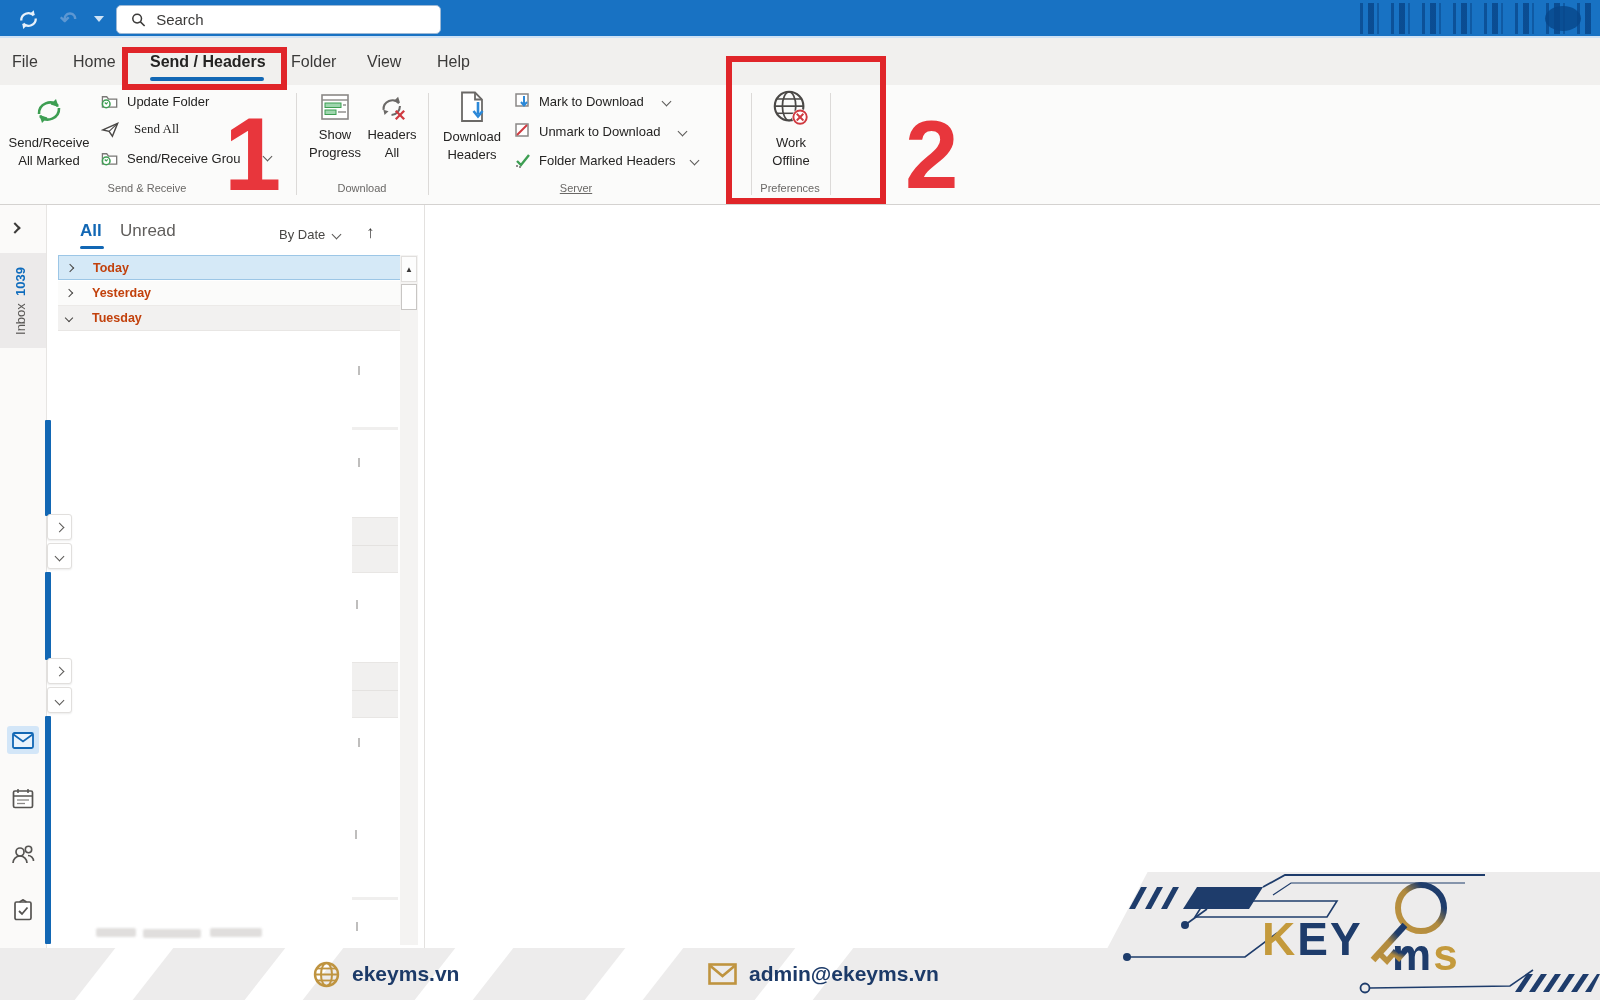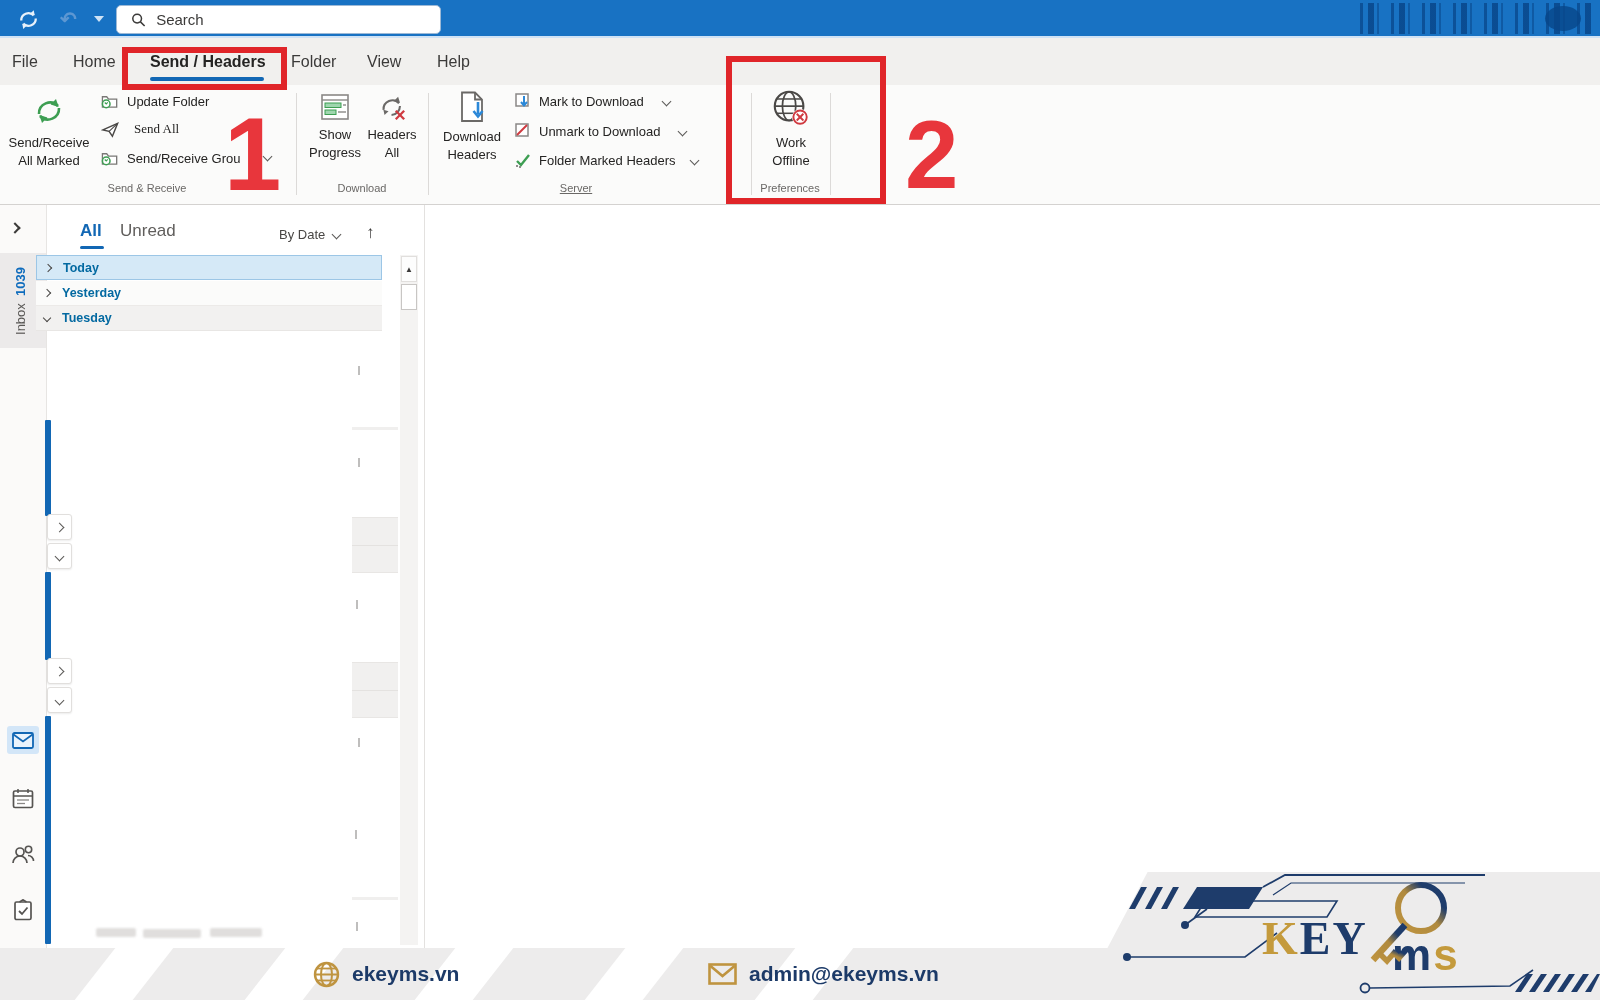--- a/index.html
+++ b/index.html
@@ -49,21 +49,21 @@
   .railicon.selected { background:#d3e6f8; }
   .raildots { left:8px; top:952px; font-size:13px; color:#3b3a39; letter-spacing:3px; font-weight:bold; }
 
   
   .mlist { left:47px; top:205px; width:378px; height:795px; background:#fff; border-right:1px solid #e3e1df; }
   .flt-all { left:80px; top:221px; font-size:17px; font-weight:bold; color:#1267b4; }
   .flt-all-underline { left:80px; top:246px; width:24px; height:3px; background:#1267b4; border-radius:2px; }
   .flt-unread { left:120px; top:221px; font-size:17px; color:#605e5c; }
   .bydate { left:279px; top:227px; font-size:13px; color:#484644; display:flex; align-items:center; gap:8px; }
   .sortarrow { left:366px; top:223px; font-size:17px; color:#3b3a39; }
-  .grow { left:36px; width:346px; height:25px; display:flex; align-items:center; gap:12px; padding-left:8px; font-size:12.5px; font-weight:bold; color:#0369a1; }
+  .grow { left:58px; width:346px; height:25px; display:flex; align-items:center; gap:20px; padding-left:8px; font-size:12.5px; font-weight:bold; color:#c2410c; }
   .grow .chev { width:6px; height:6px; border-color:#484644; }
   .grow.sel { background:#d5e9f7; border:1px solid #9cc6e6; }
   .grow.r2 { background:#fbfbfa; border-bottom:1px solid #eceae8; }
   .grow.r3 { background:#f2f1f0; border-bottom:1px solid #e8e6e4; }
   
   .sbar-track { left:400px; top:255px; width:18px; height:690px; background:#f4f3f2; }
   .sbar-up { left:401px; top:256px; width:16px; height:26px; background:#fdfdfd; border:1px solid #e1dfdd; display:flex; align-items:center; justify-content:center; font-size:8px; color:#3b3a39; }
   .sbar-thumb { left:401px; top:284px; width:16px; height:26px; background:#ffffff; border:1px solid #c8c6c4; }
   
   .ubar { left:45px; width:6px; background:#1267b4; border-radius:1px; }
@@ -74,21 +74,21 @@
   .tick { width:2px; height:9px; background:#8a8886; opacity:.55; }
   .smudge { height:9px; background:#d9d7d5; filter:blur(1.3px); opacity:.8; border-radius:2px; }
 
   
   .band { left:0; top:948px; width:1600px; height:52px; background:#edecec; }
   .stripe { top:948px; width:58px; height:52px; background:#ffffff; transform:skewX(-38deg); }
   .logo-bg { left:1080px; top:872px; width:520px; height:128px; background:#edecec; clip-path:polygon(13% 0, 100% 0, 100% 100%, 0 100%); }
   .contact { top:951px; height:46px; display:flex; align-items:center; gap:12px; font-size:21px; font-weight:bold; color:#1c3a68; z-index:5; }
   .lg-letter { font-weight:bold; font-size:46px; letter-spacing:2px; }
   .lg-gold { color:#c49a3c; } .lg-navy { color:#1e3c6b; }
-  .keytext { z-index:6;font-family:Liberation Serif, serif; }
+  .keytext { z-index:6; }
   .mstext { z-index:6; font-size:44px; }
 </style>
 </head>
 <body>
 
 <div class="stage">
 
   <div class="abs titlebar"></div>
   <div class="abs barcode"></div>
   <div class="abs barcode-blob"></div>

